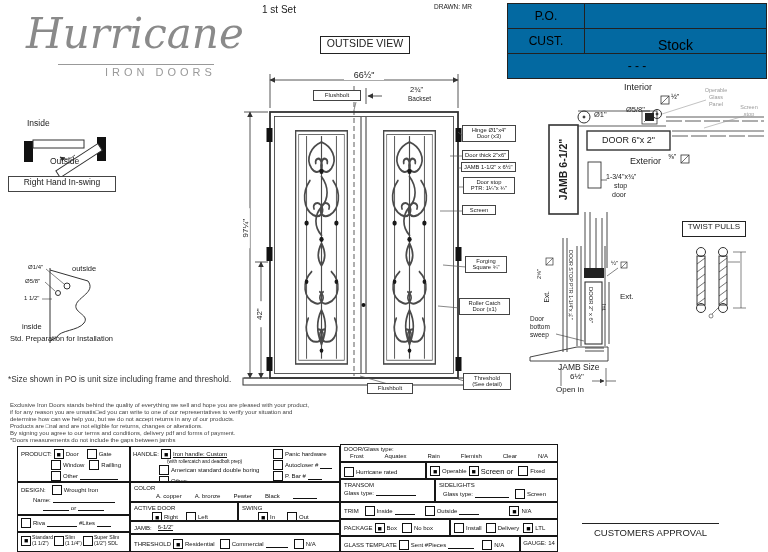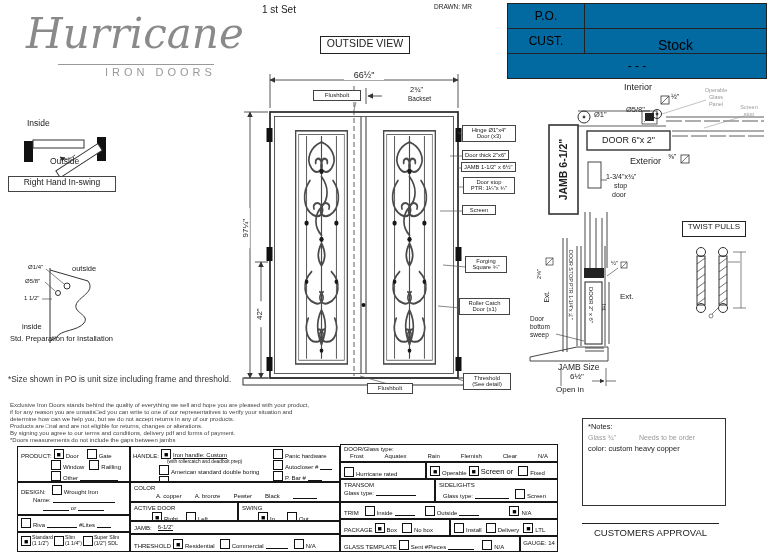--- a/index.html
+++ b/index.html
@@ -3,21 +3,21 @@
 <meta charset="utf-8">
 <style>
   html,body{margin:0;padding:0;background:#fff;width:768px;height:552px;overflow:hidden;
     font-family:"Liberation Sans",sans-serif;}
   #page{position:relative;width:768px;height:552px;background:#fff;}
   .t{position:absolute;white-space:nowrap;color:#222;line-height:1.05;}
   .bx{position:absolute;border:1px solid #444;background:#fff;text-align:center;color:#222;
     line-height:1.12;padding:1px 2px;white-space:nowrap;}
   .cell{position:absolute;border:1.5px solid #161616;color:#111;padding:1px 3px;
     box-sizing:border-box;overflow:hidden;font-size:6px;background:#fff;}
-  .row{display:flex;align-items:flex-end;gap:2px;white-space:nowrap;margin-top:1px;}
+  .row{display:flex;align-items:center;gap:2px;white-space:nowrap;margin-top:1px;}
   .cb{display:inline-flex;align-items:center;justify-content:center;width:8px;height:8px;
     border:1.1px solid #111;font-size:7px;line-height:1;flex:0 0 auto;background:#fff;color:#000;}
   .bl{display:inline-block;border-bottom:1px solid #111;height:6px;}
   .g{color:#9a9a9a;}
   .vt{writing-mode:vertical-rl;}
   .r90{transform:rotate(-90deg);}
   .ctr{text-align:center;}
 </style>
 </head>
 <body>
@@ -318,26 +318,20 @@
 <div class="t" style="left:8px;top:375px;font-size:8.3px;color:#333;">*Size shown in PO is unit size including frame and threshold.</div>
 <div style="position:absolute;left:10px;top:402px;font-size:6px;line-height:6.9px;color:#444;">
   <div>Exclusive Iron Doors stands behind the quality of everything we sell and hope you are pleased with your product,</div>
   <div>if for any reason you are unsatis□ed you can write to one of our representatives to verify your situation and</div>
   <div>determine how can we help you, but we do not accept returns in any of our products.</div>
   <div>Products are □nal and are not eligible for returns, changes or alterations.</div>
   <div>By signing you agree to our terms and conditions, delivery pdf and forms of payment.</div>
   <div>*Doors measurements do not include the gaps between jambs</div>
 </div>
 
-<div style="position:absolute;left:582px;top:418px;width:142px;height:86px;border:1.5px solid #333;background:#fff;">
-  <div class="t" style="left:5px;top:4px;font-size:7.5px;">*Notes:</div>
-  <div class="t g" style="left:5px;top:15px;font-size:7px;">Glass ¾"</div>
-  <div class="t g" style="left:56px;top:15px;font-size:7px;">Needs to be order</div>
-  <div class="t" style="left:5px;top:26px;font-size:7.5px;">color: custom heavy copper</div>
-</div>
 <div style="position:absolute;left:582px;top:523px;width:137px;border-top:1.5px solid #222;"></div>
 <div class="t ctr" style="left:582px;top:528px;width:137px;font-size:9.5px;">CUSTOMERS APPROVAL</div>
 
 <div class="cell" style="left:17px;top:446px;width:113px;height:36px;">
   <div class="row">
         <span>PRODUCT:</span>
     <span class="cb">■</span>
         <span>Door</span>
     <span class="cb" style="margin-left:6px;"></span>
         <span>Gate</span>

